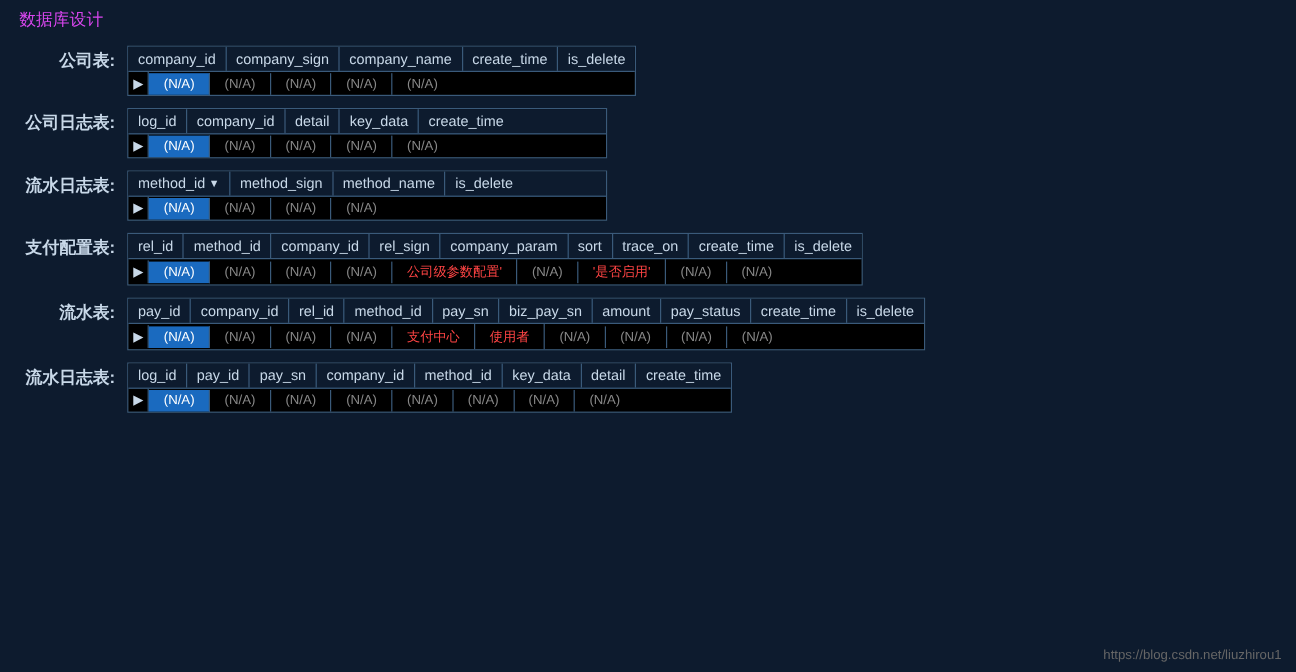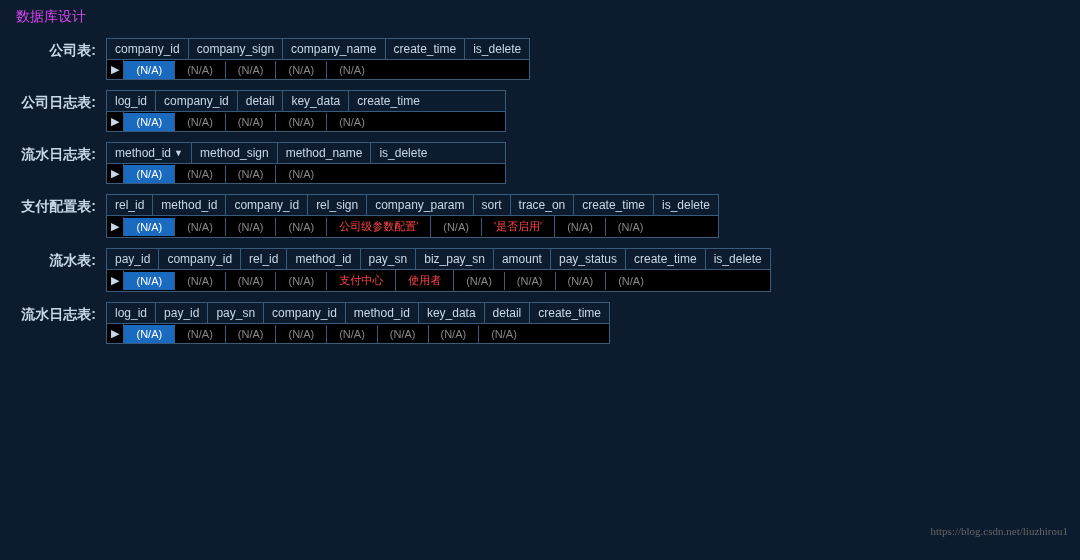--- a/index.html
+++ b/index.html
@@ -95,25 +95,24 @@
       display: flex;
       align-items: center;
       gap: 3px;
     }
     .dropdown-arrow {
       font-size: 9px;
       color: #c8d8e8;
     }
     .watermark {
       position: absolute;
-      bottom: 23px;
+      bottom: 8px;
       right: 12px;
       color: #666;
       font-size: 11px;
-      font-family: Liberation Serif, serif;
     }
   </style>
 </head>
 <body>
 
 <div class="page-title">数据库设计</div>
 
 <div class="main-content">
 
   <div id="tables-container">

